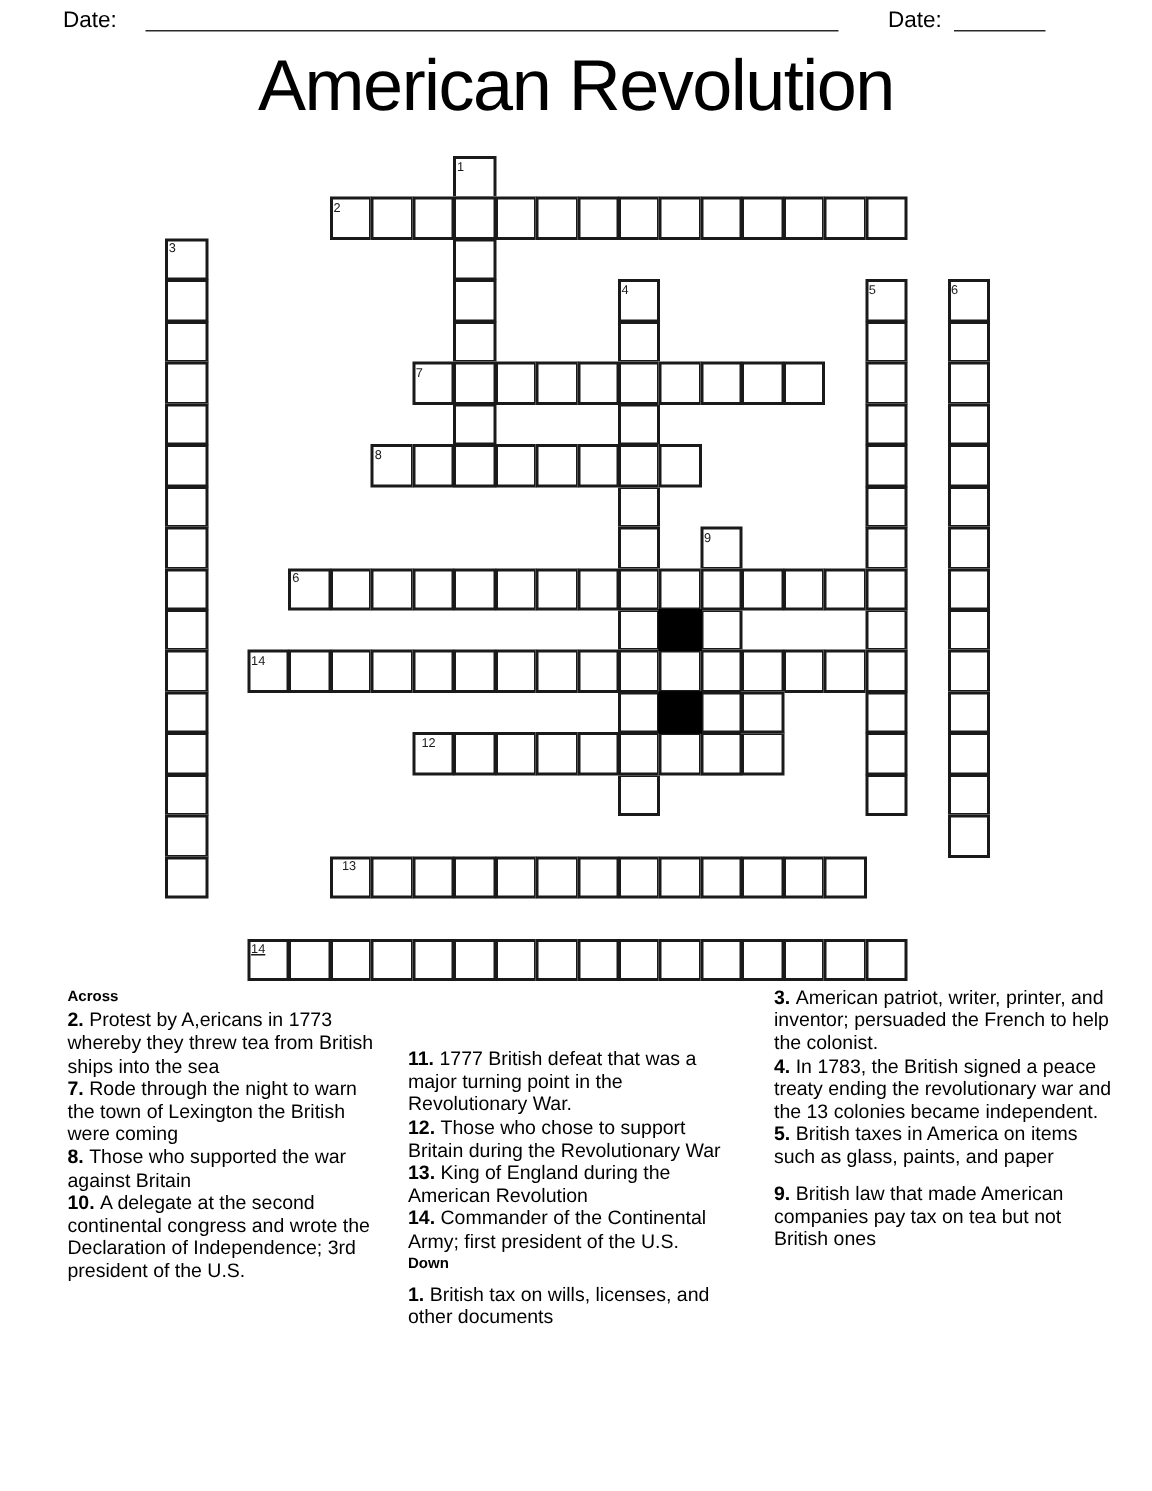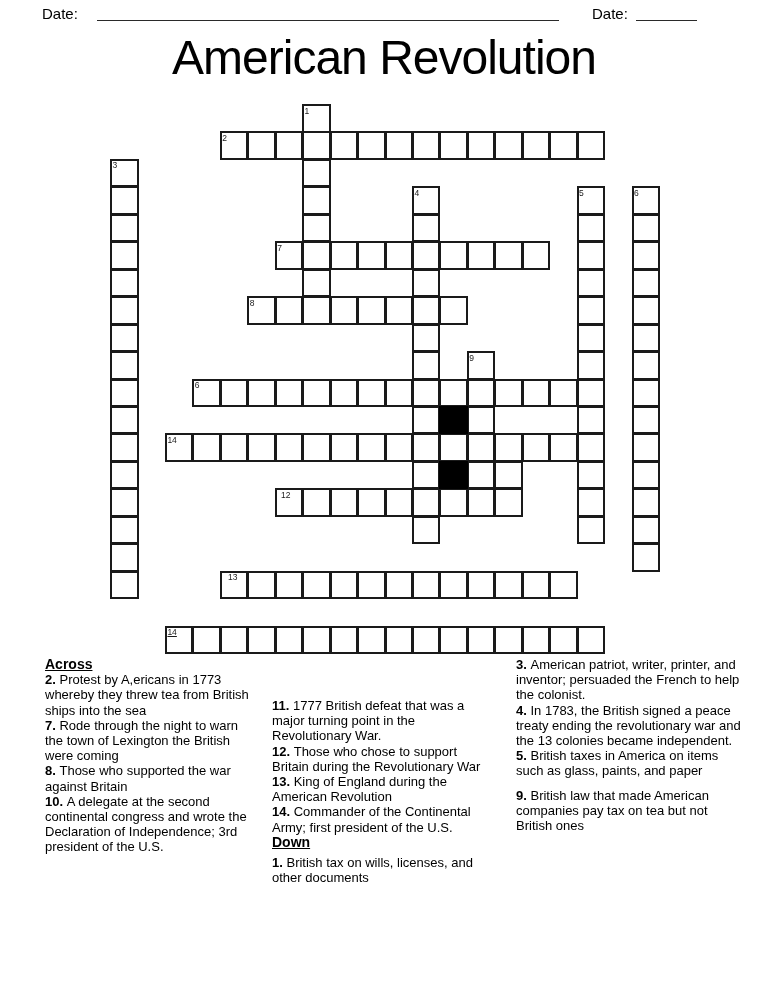--- a/index.html
+++ b/index.html
@@ -24,21 +24,21 @@
   }
   .cell.black { background:#000; border-color:#000; z-index:2; }
   .cellnum {
     position:absolute; z-index:3; font-size:8.5px; line-height:1; color:#1a1a1a;
   }
   .clues { position:absolute; top:657px; left:45px; width:700px; font-size:13px; line-height:15.2px; }
   .clue-col { position:absolute; top:0; }
   .clue-col.c0 { left:0px;   width:209px; }
   .clue-col.c1 { left:227px; width:217px;margin-top:41px; }
   .clue-col.c2 { left:455px; width:228px;margin-left:16px; }
-  .clue-heading { font-size:14px; font-weight:bold; text-decoration:underline; }
+  .clue-heading { font-size:10px; font-weight:bold; }
   .clue b { font-weight:bold; }
   .gap-before { margin-top:9px !important; }
   .after-heading { margin-top:5px; }
 </style>
 </head>
 <body>
 
 <div class="page">
 
   <div class="header-row">

